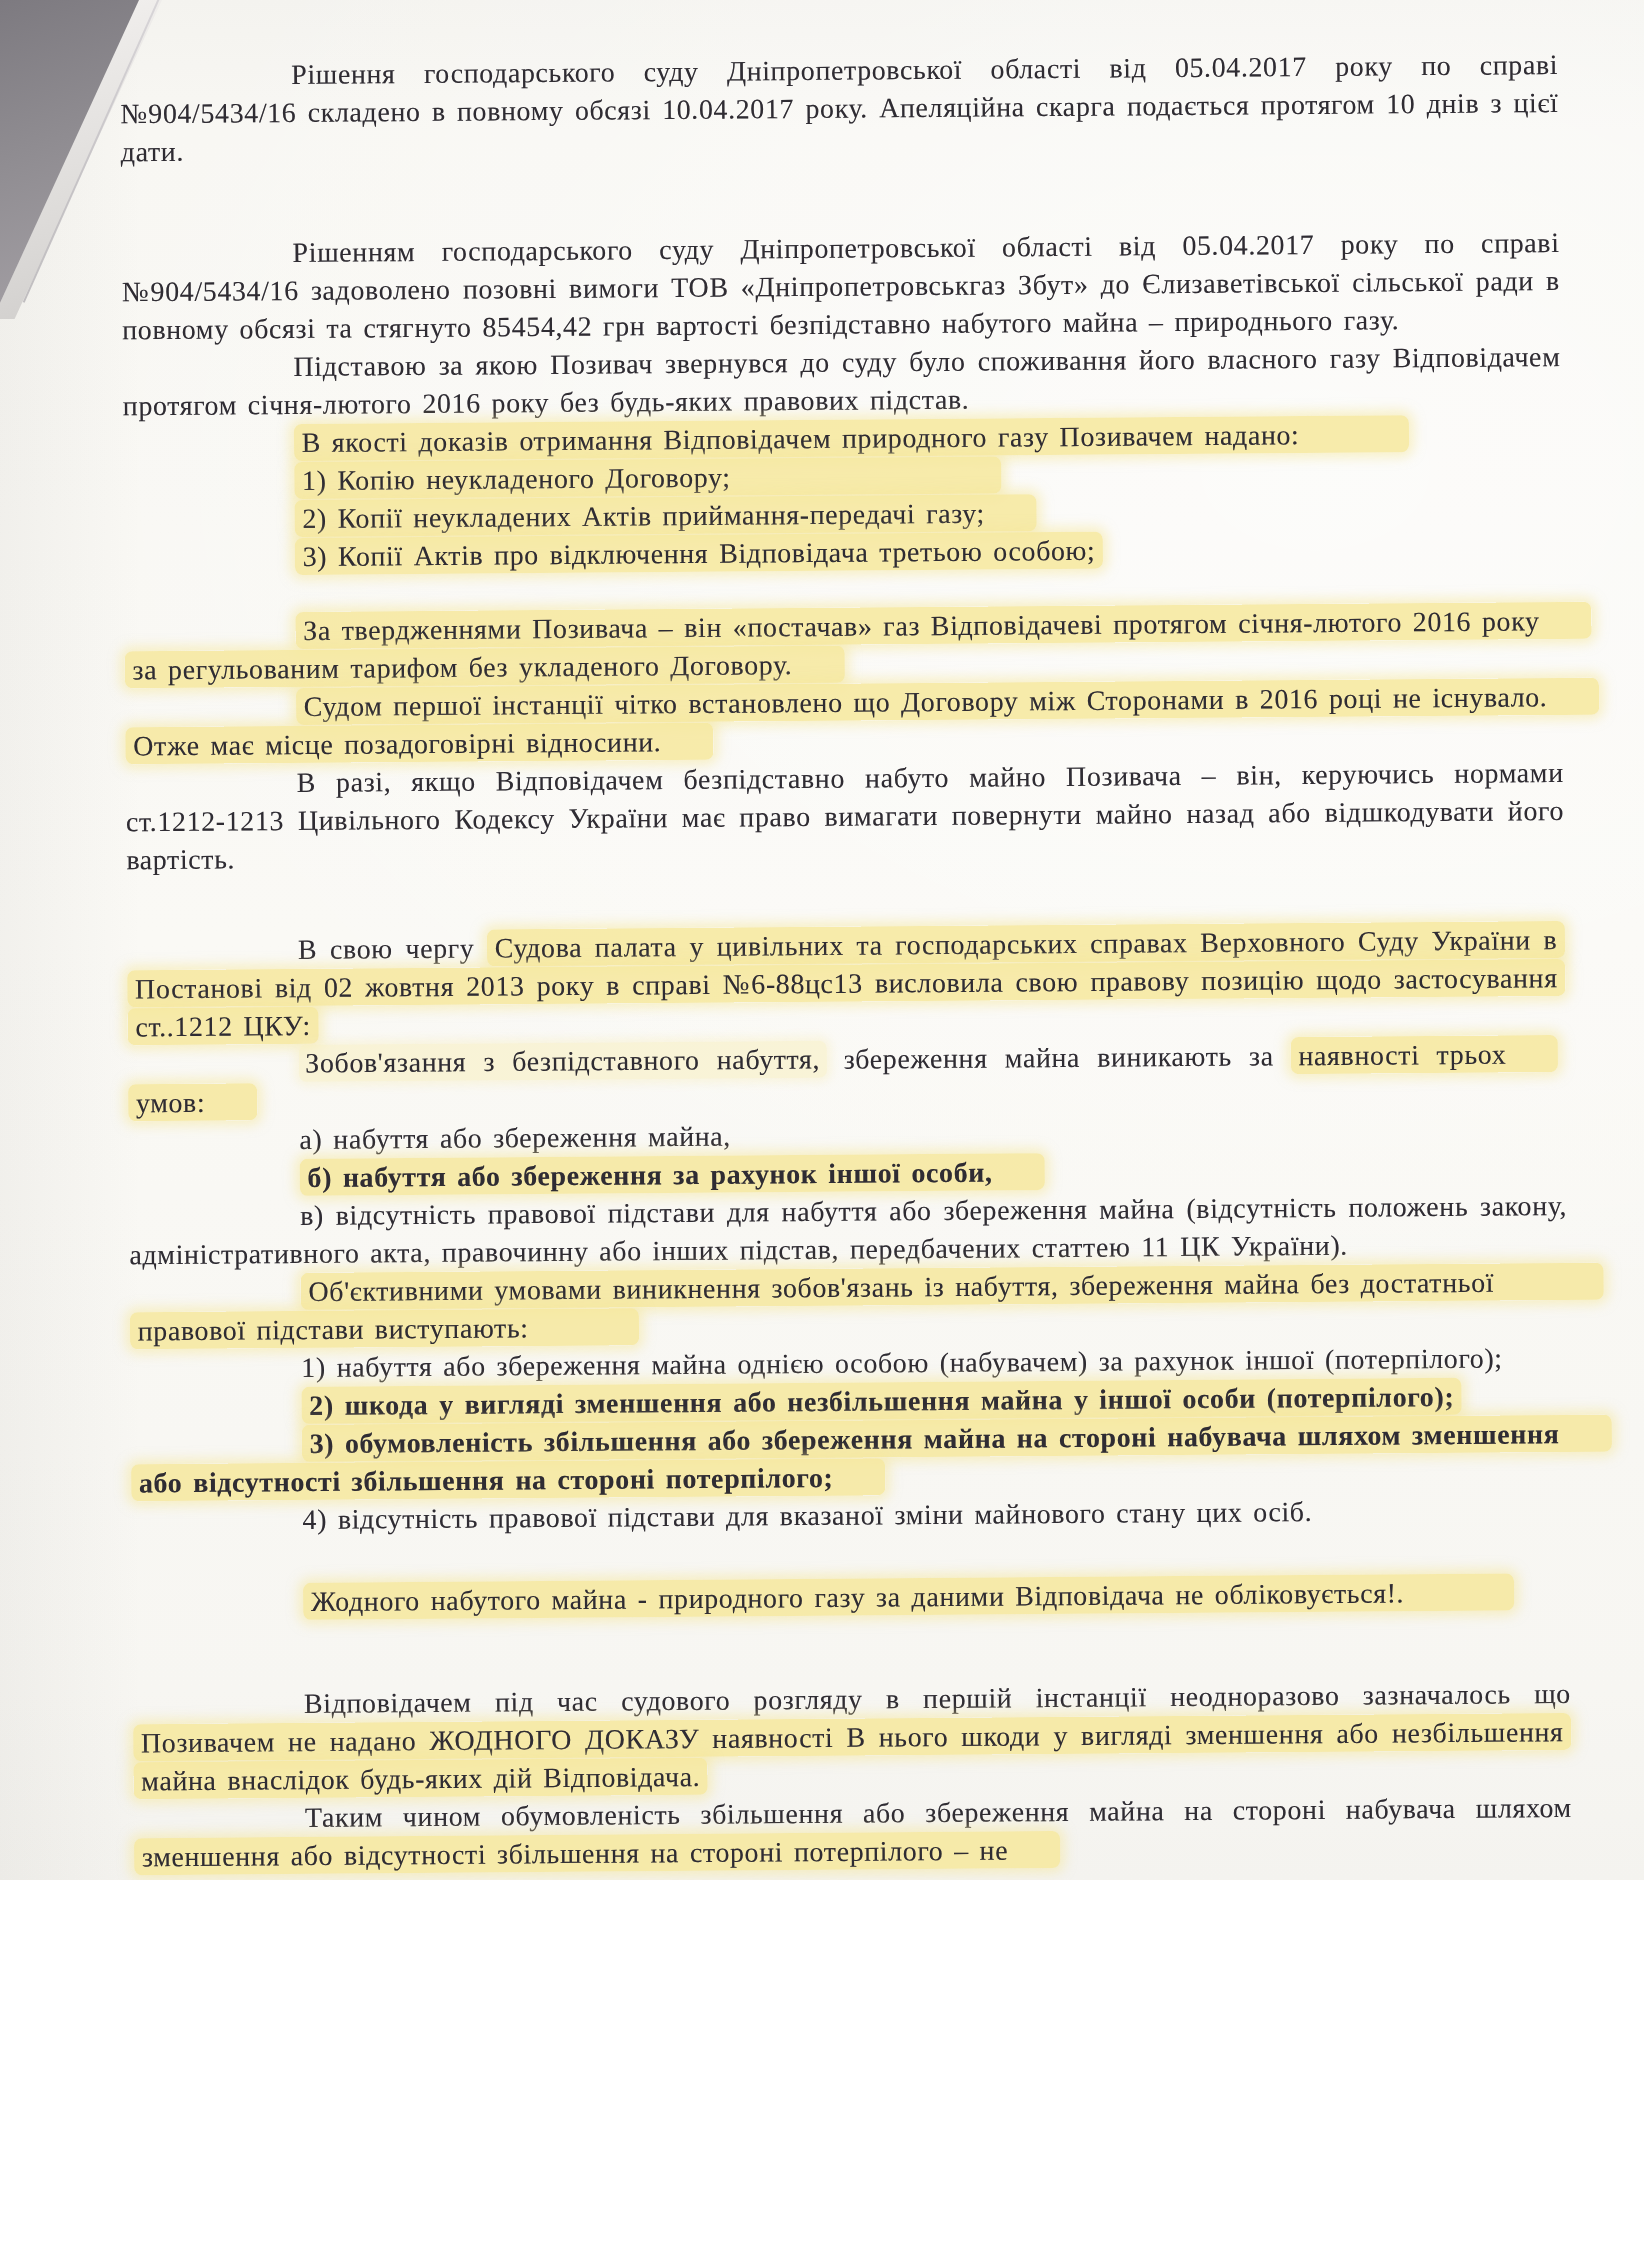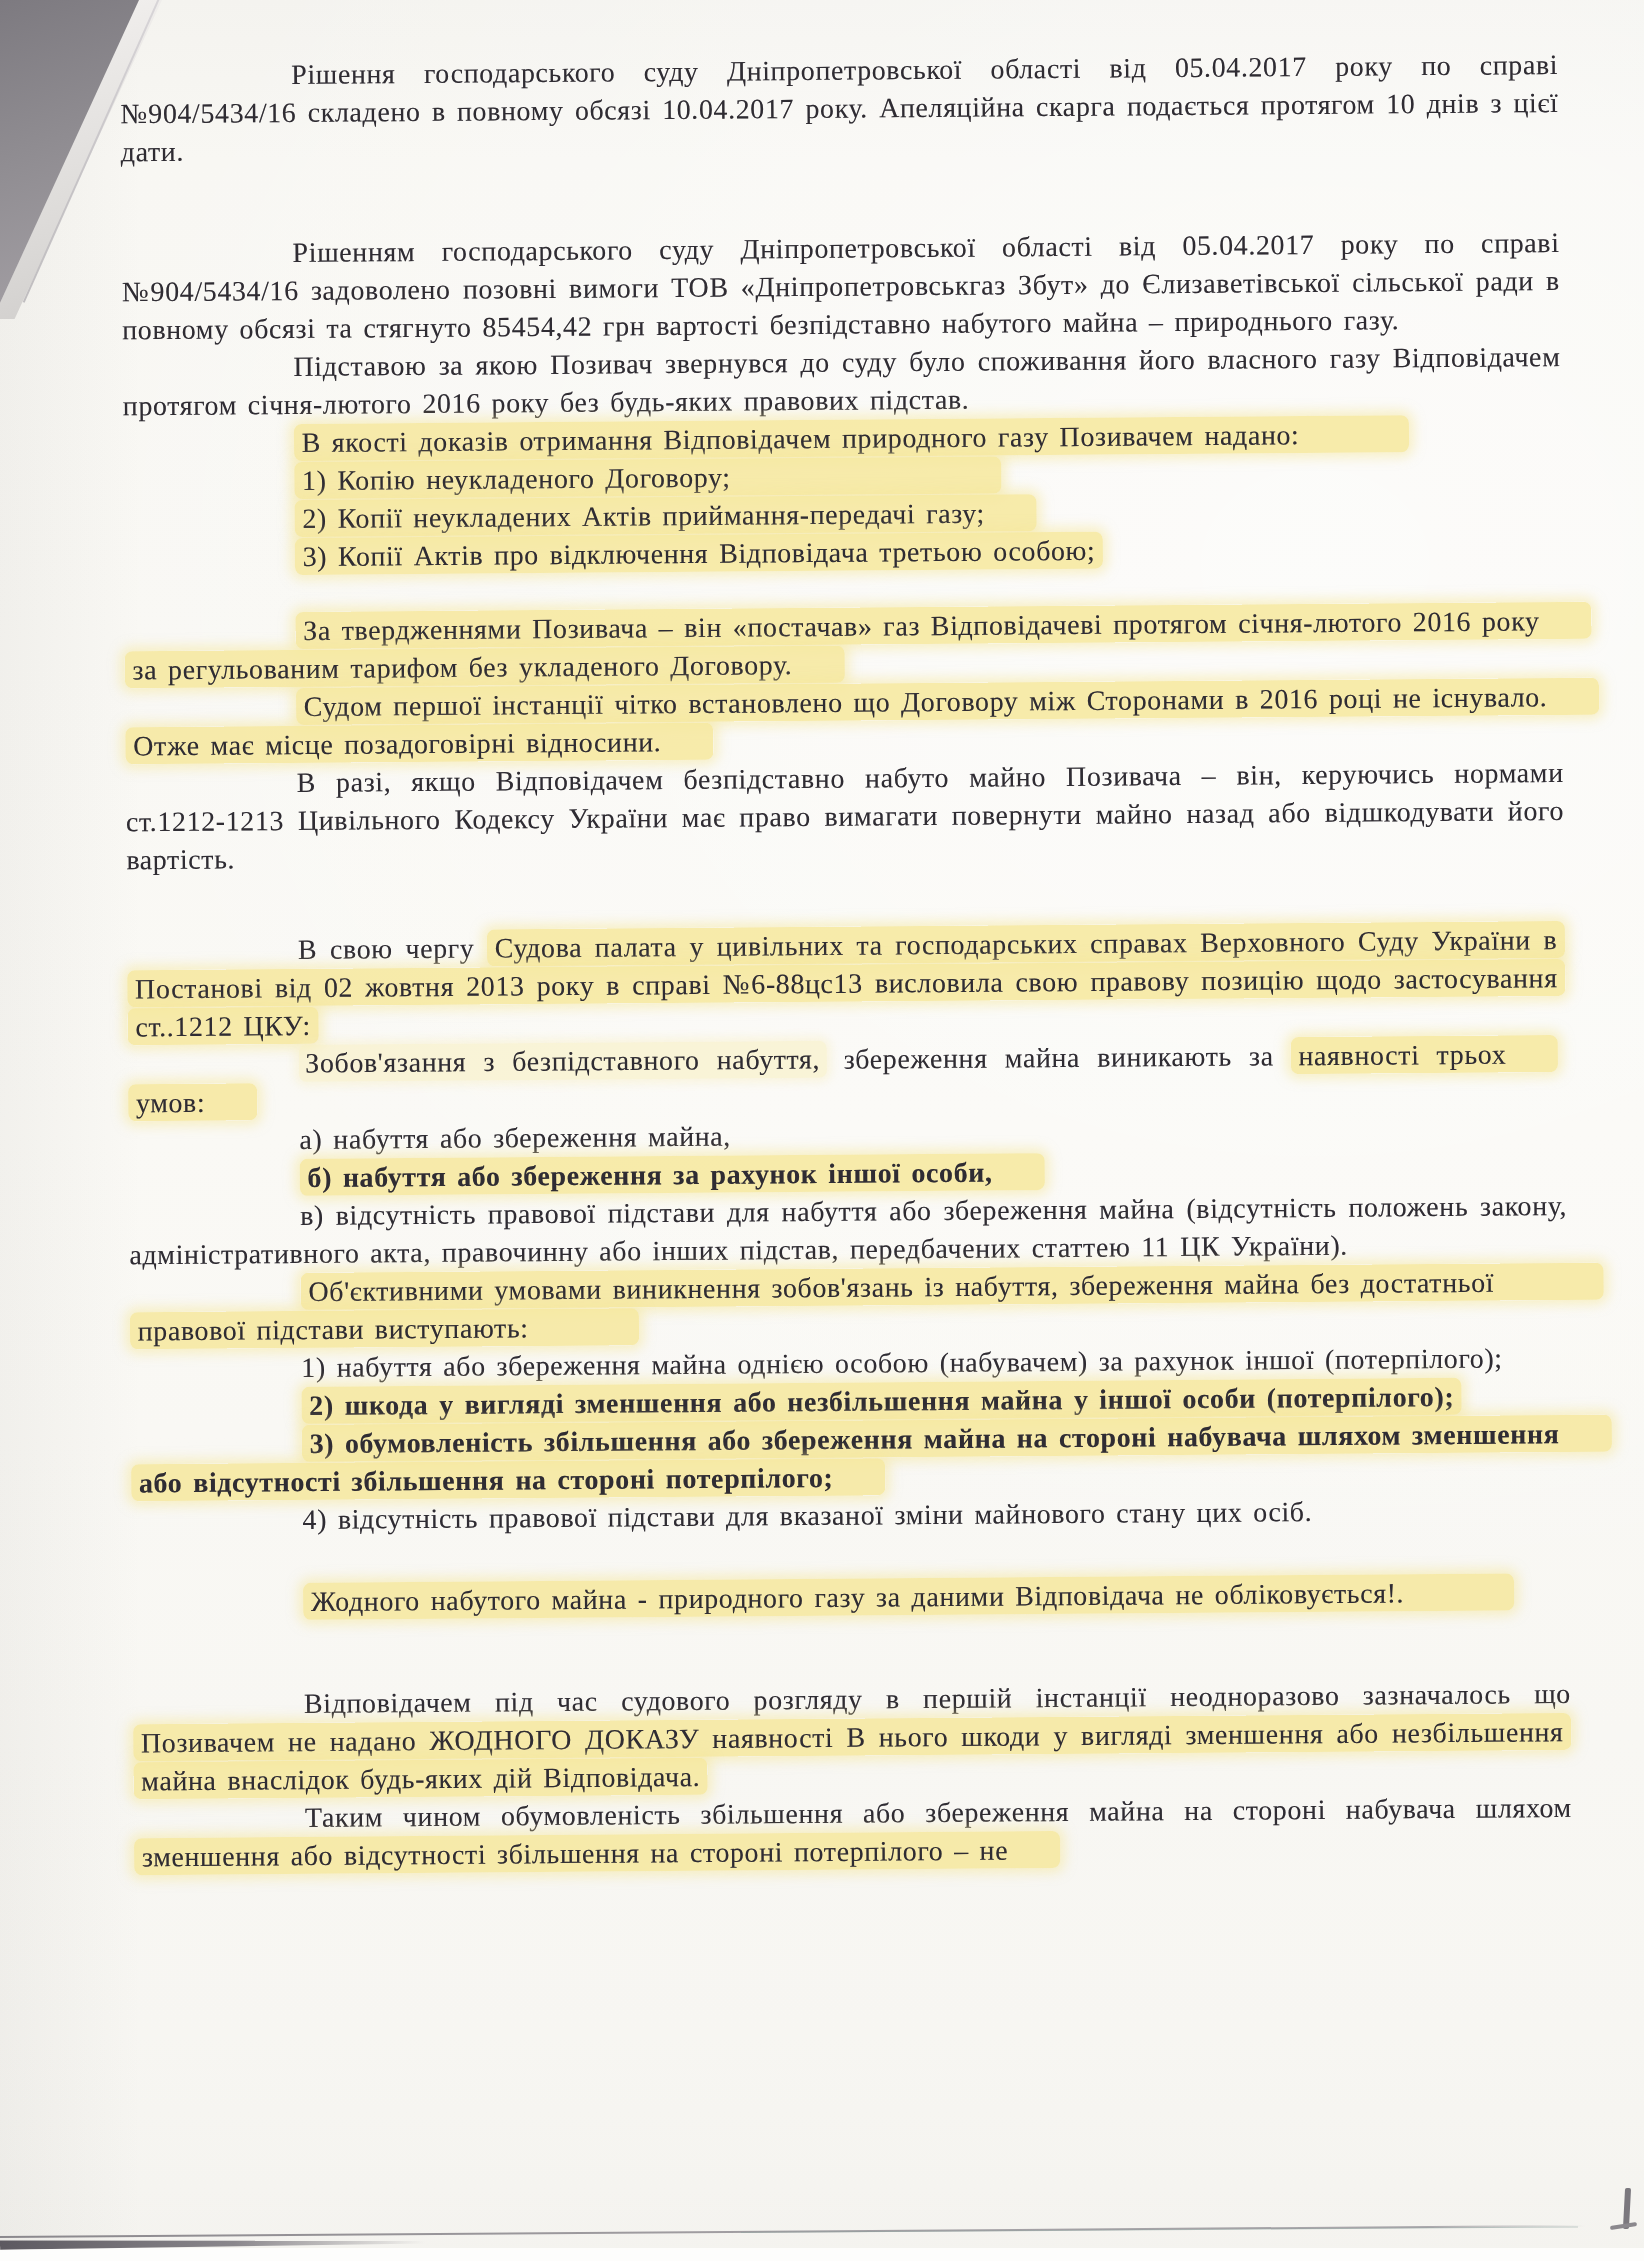--- a/index.html
+++ b/index.html
@@ -1,18 +1,18 @@
 <!DOCTYPE html>
 <html style="font-size:10.3px"><head>
 <meta charset="utf-8">
 <style>
   html,body{margin:0;padding:0;background:#ffffff;}
   .sheet{
     position:relative;
-    width:1644px;height:2261px;
+    width:1644px;height:1880px;
     overflow:hidden;
     background:
       radial-gradient(130% 80% at 80% 25%, rgba(255,255,255,.55), rgba(255,255,255,0) 60%),
       linear-gradient(90deg, rgba(110,105,100,.06), rgba(0,0,0,0) 142px),
       linear-gradient(180deg,#f4f3ef 0%,#f8f7f3 7%,#faf9f5 50%,#f7f6f2 90%,#f4f3ef 100%);
     font-family:"Liberation Serif", serif;
   }
   
   .corner-dark{
     position:absolute;left:0;top:0;width:139px;height:303px;

